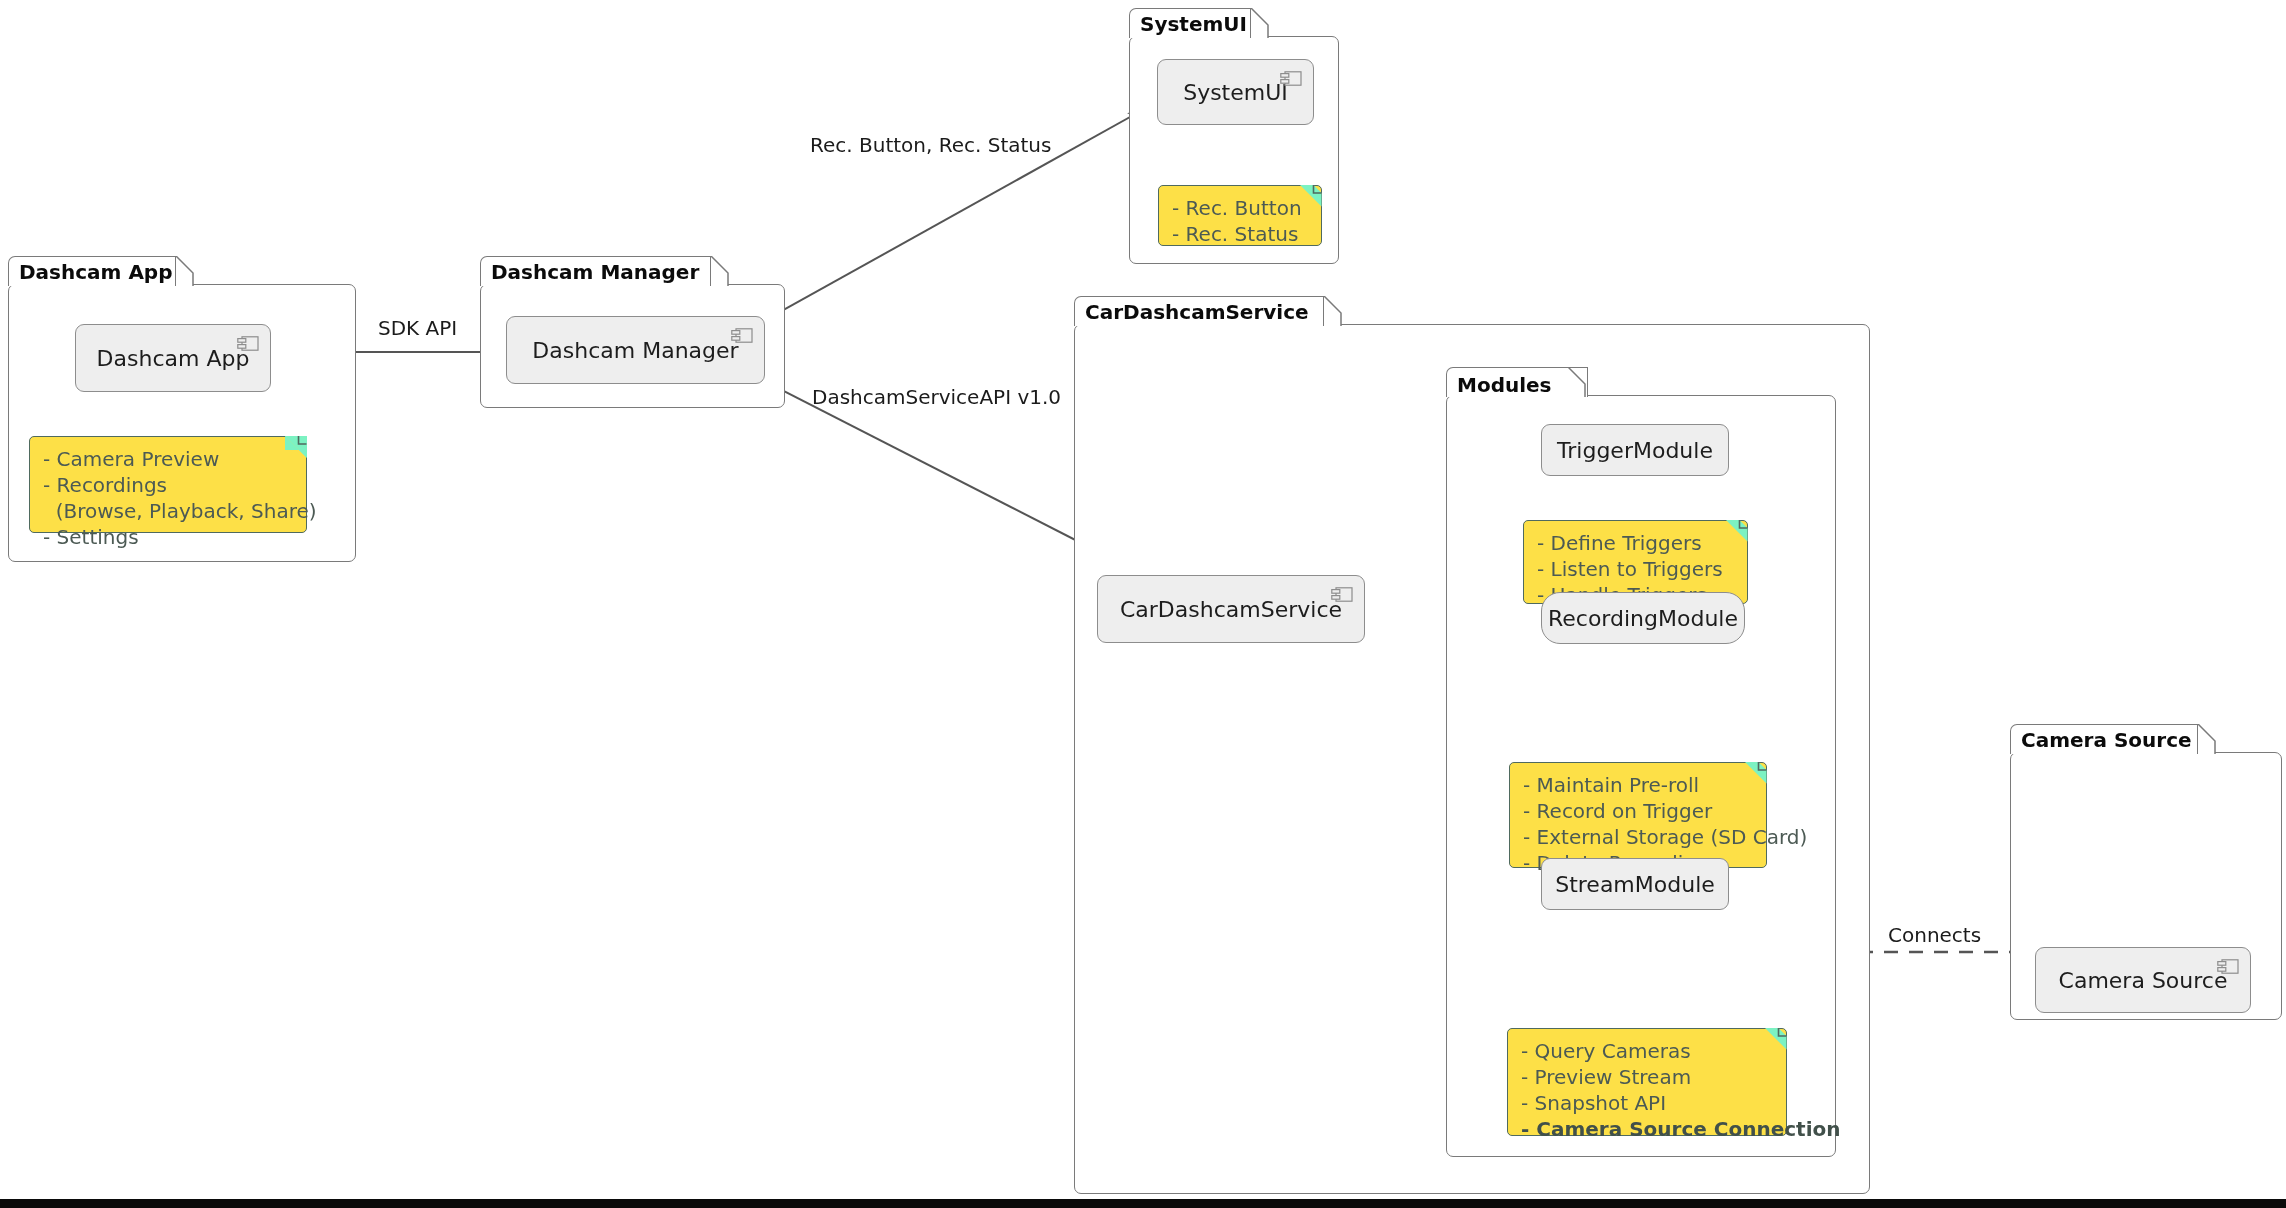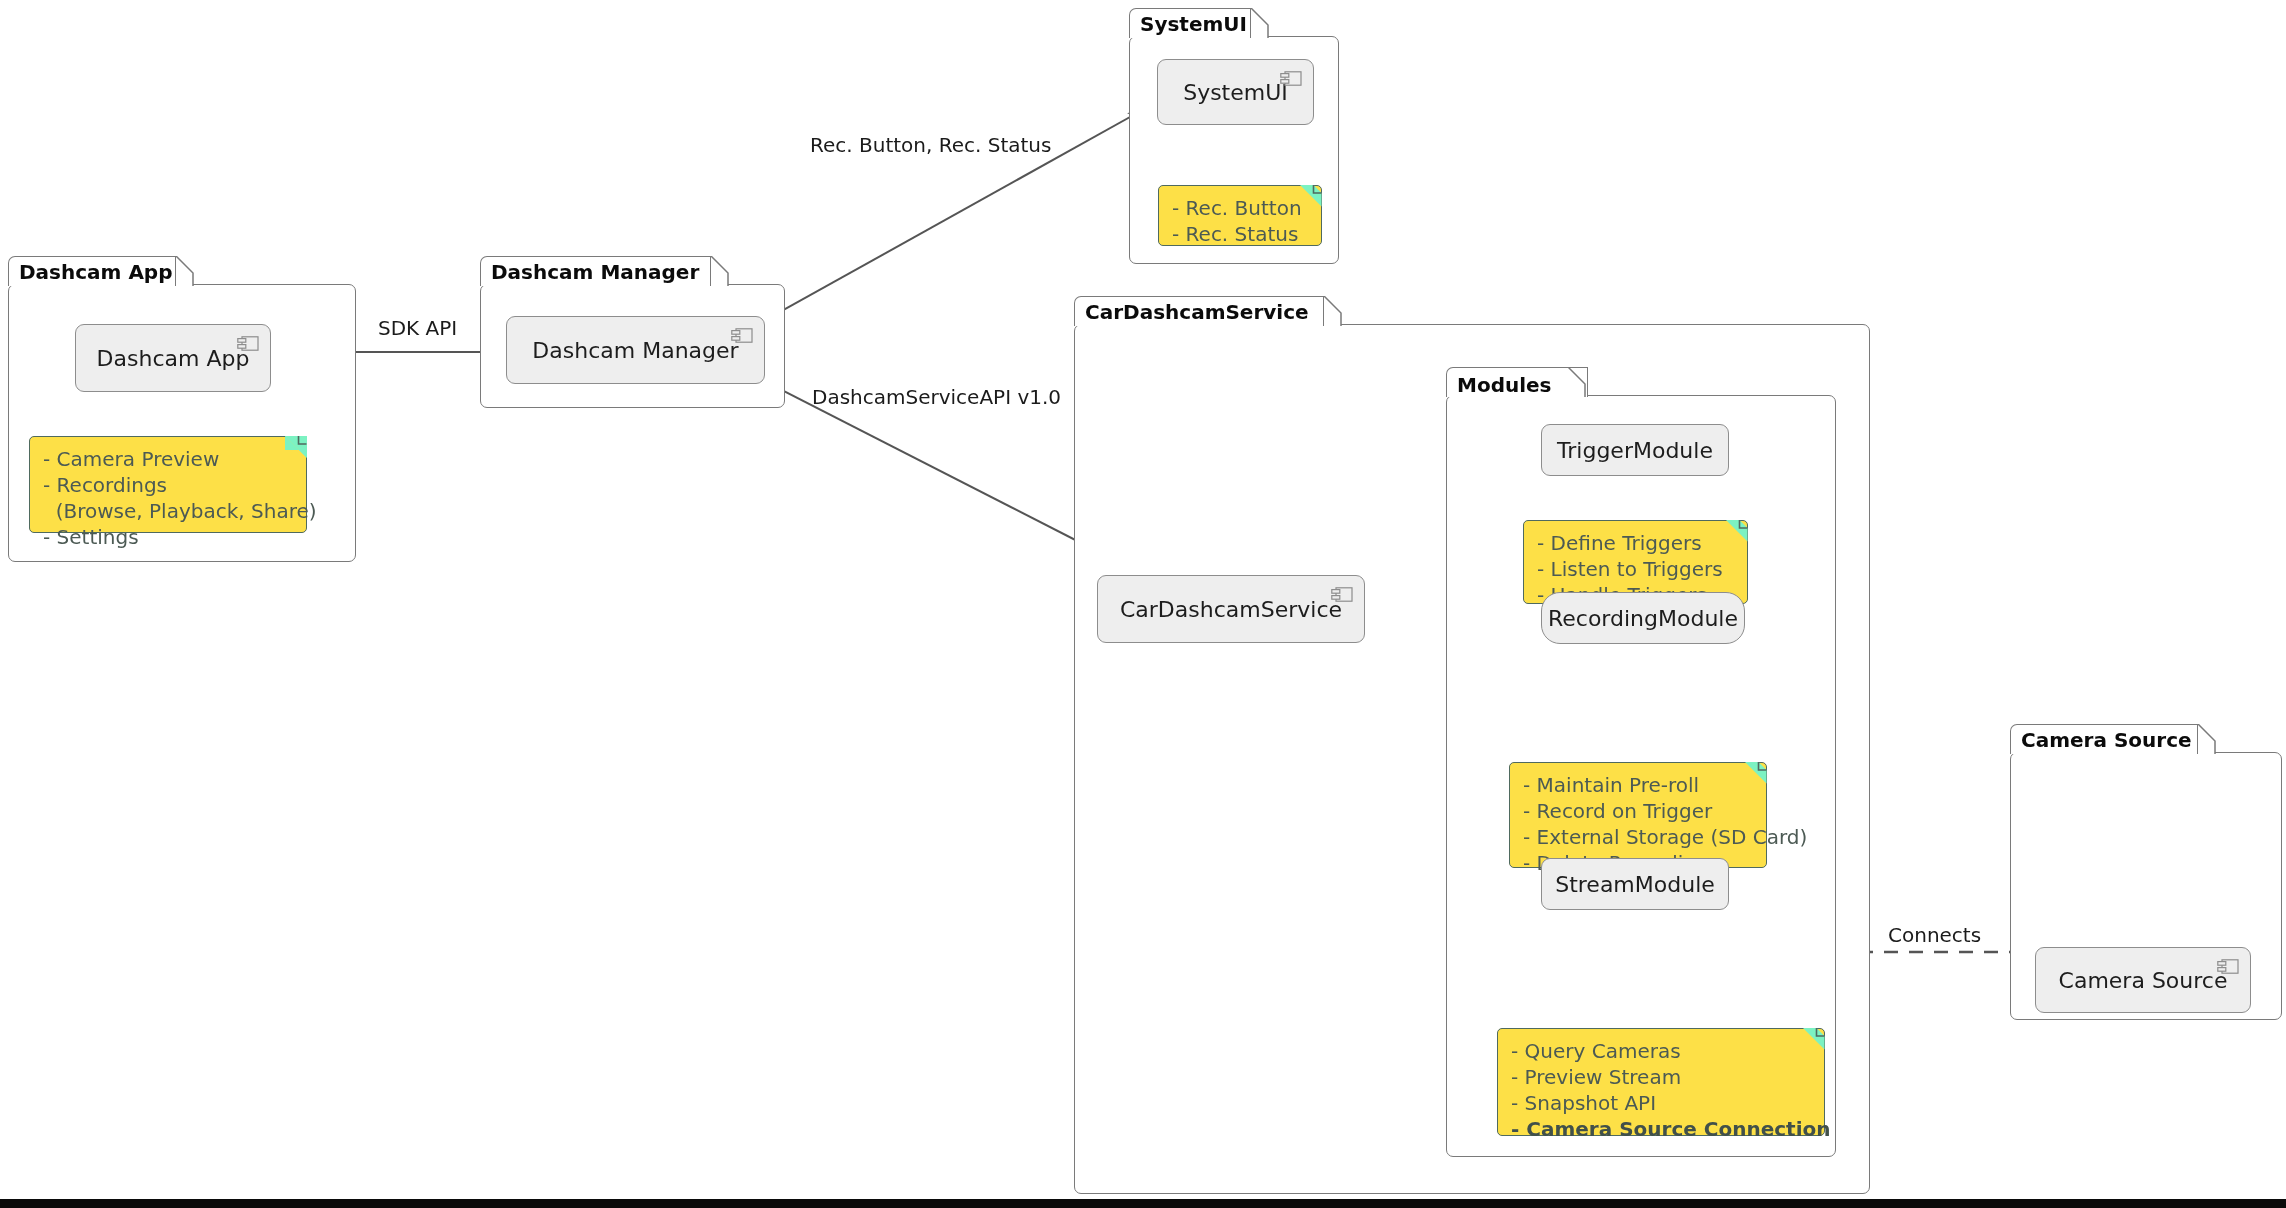--- a/index.html
+++ b/index.html
@@ -292,21 +292,21 @@
             </svg>
             <div class="note-line">- Maintain Pre-roll</div>
             <div class="note-line">- Record on Trigger</div>
             <div class="note-line">- External Storage (SD Card)</div>
             <div class="note-line">- Delete Recordings</div>
           </div>
 
           <div class="comp" style="left:94px; top:462px; width:188px; height:52px;">
             <span>StreamModule</span>
           </div>
-          <div class="note" style="left:50px; top:632px; width:328px; height:108px;">
+          <div class="note" style="left:60px; top:632px; width:280px; height:108px;">
             <svg class="dogear" viewBox="0 0 22 22">
               <path d="M0,0 L13.5,0 L21.5,8 L21.5,21.5" fill="#7CF2C2" stroke="none"></path>
               <path d="M13.5,0 L13.5,8 L21.5,8" fill="none" stroke="#4f6a5f" stroke-width="1.6"></path>
             </svg>
             <div class="note-line">- Query Cameras</div>
             <div class="note-line">- Preview Stream</div>
             <div class="note-line">- Snapshot API</div>
             <div class="note-line bold">- Camera Source Connection</div>
           </div>
 

